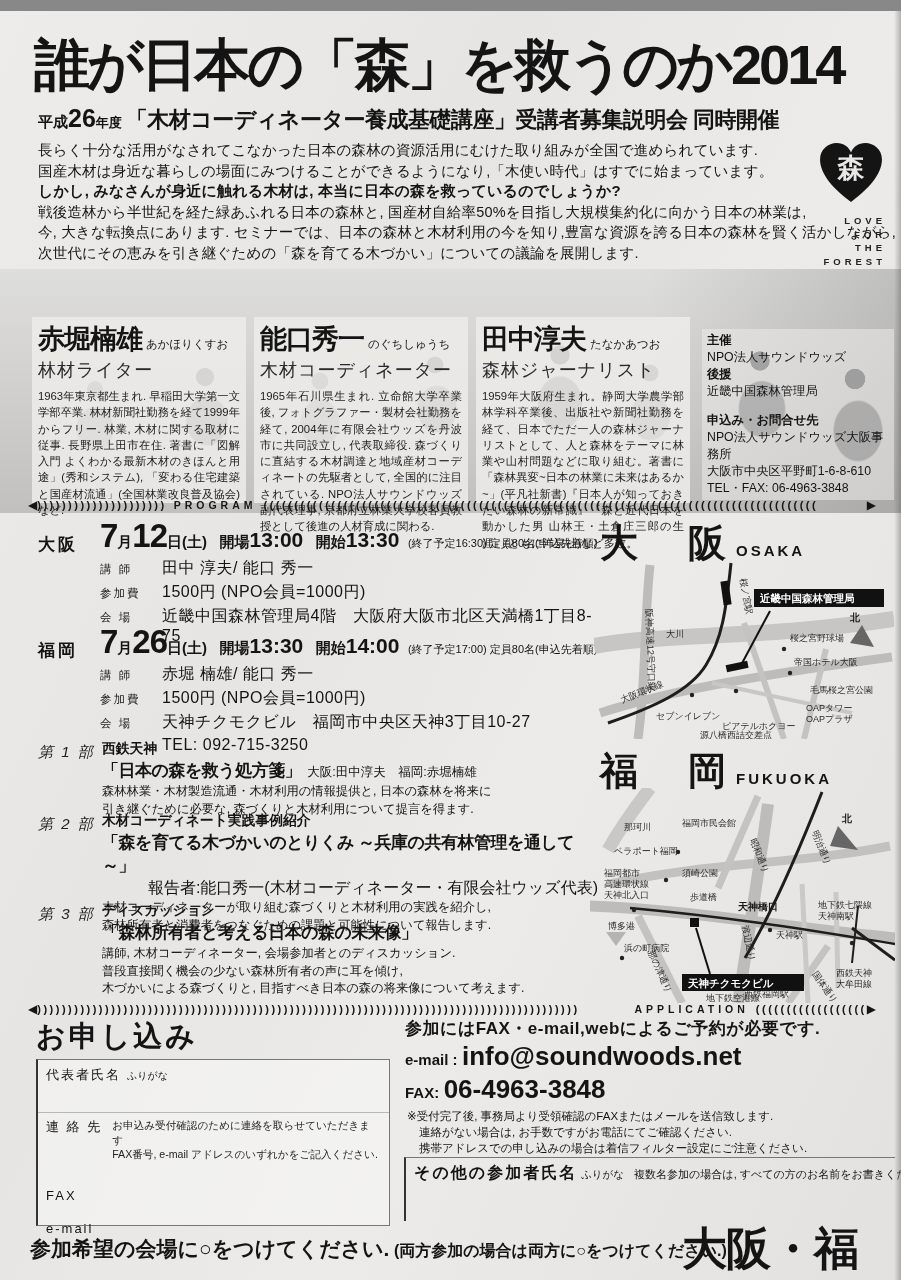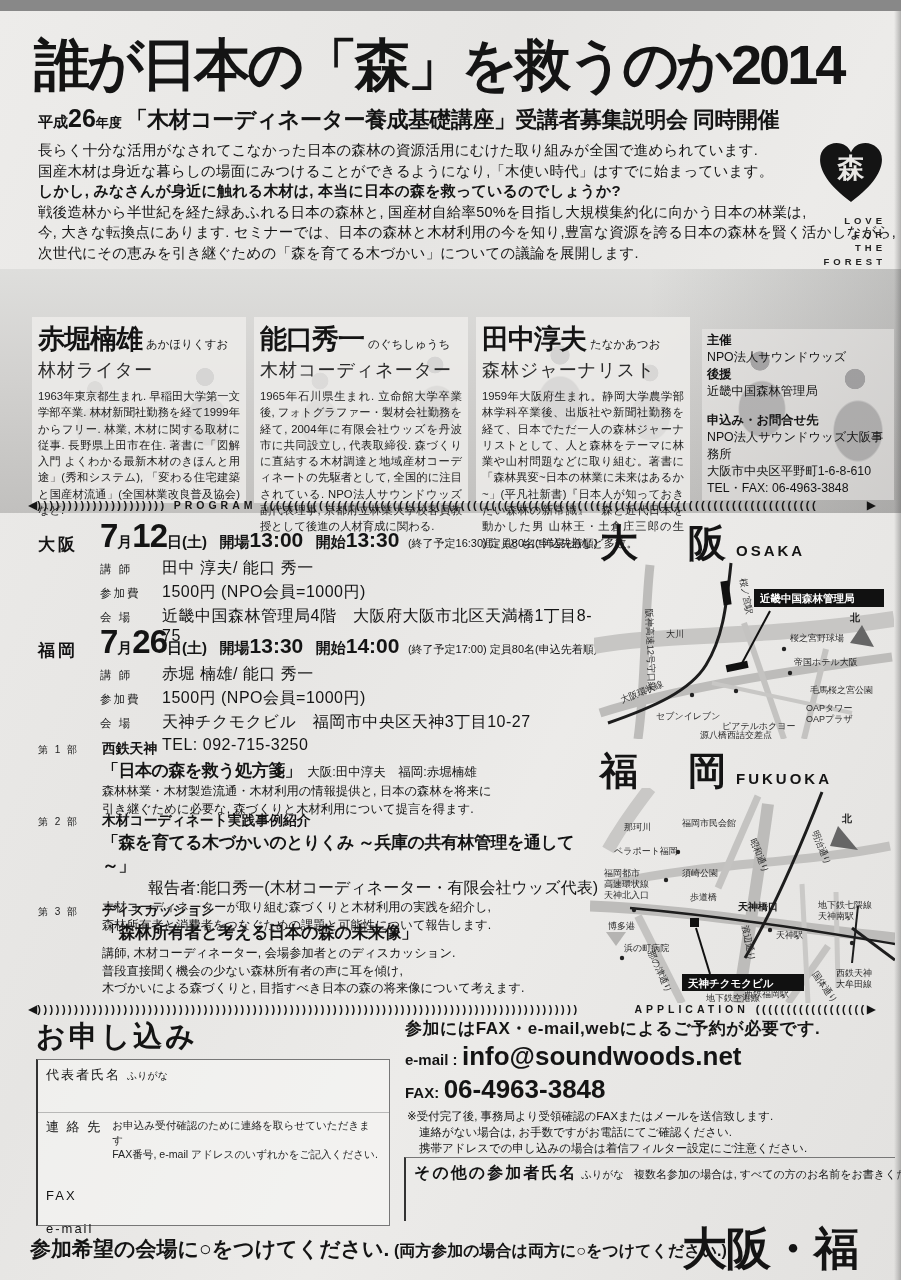--- a/index.html
+++ b/index.html
@@ -71,21 +71,21 @@
   .d-unit{font-size:15px;font-weight:bold;}
   .d-lab{font-size:15px;font-weight:bold;margin-left:8px;}
   .d-time{font-size:21px;font-weight:bold;}
   .d-note{font-size:11px;margin-left:4px;}
   .srow{display:flex;margin-top:3px;}
   .srow-label{flex:0 0 62px;font-size:11.5px;letter-spacing:2px;padding-top:4px;color:#222;}
   .srow-value{font-size:16px;letter-spacing:0.5px;}
   
   .part{position:absolute;left:38px;width:560px;display:flex;}
   .part1{top:729px;} .part2{top:801px;} .part3{top:891px;}
-  .part-no{flex:0 0 64px;font-size:10px;letter-spacing:2px;padding-top:3px;color:#222;}
+  .part-no{flex:0 0 64px;font-size:15px;letter-spacing:2px;padding-top:3px;color:#222;font-style:italic;}
   .part-body{flex:1;}
   .part-genre{font-weight:bold;font-size:13.8px;}
   .part-titleline{margin:1px 0;}
   .part-title{font-weight:bold;font-size:17px;letter-spacing:-0.5px;}
   .part-suffix{font-size:12.5px;margin-left:6px;}
   .part-sub{font-size:16px;text-align:right;}
   .part-desc{font-size:12.3px;line-height:17.5px;}
   
   .map-head{position:absolute;white-space:nowrap;}
   .mh-osaka{left:600px;top:507px;} .mh-fuku{left:600px;top:735px;}

